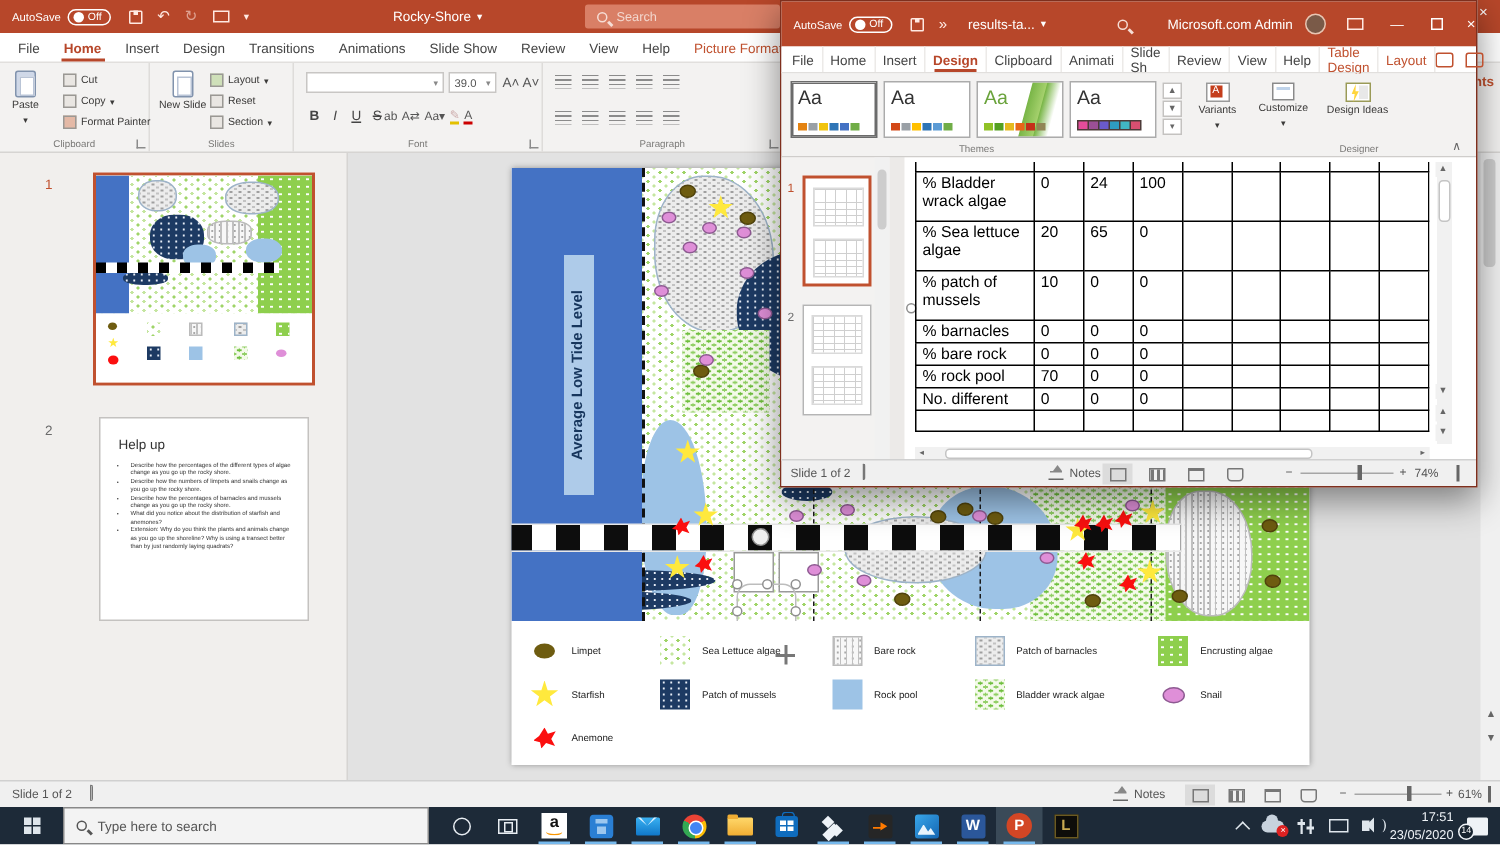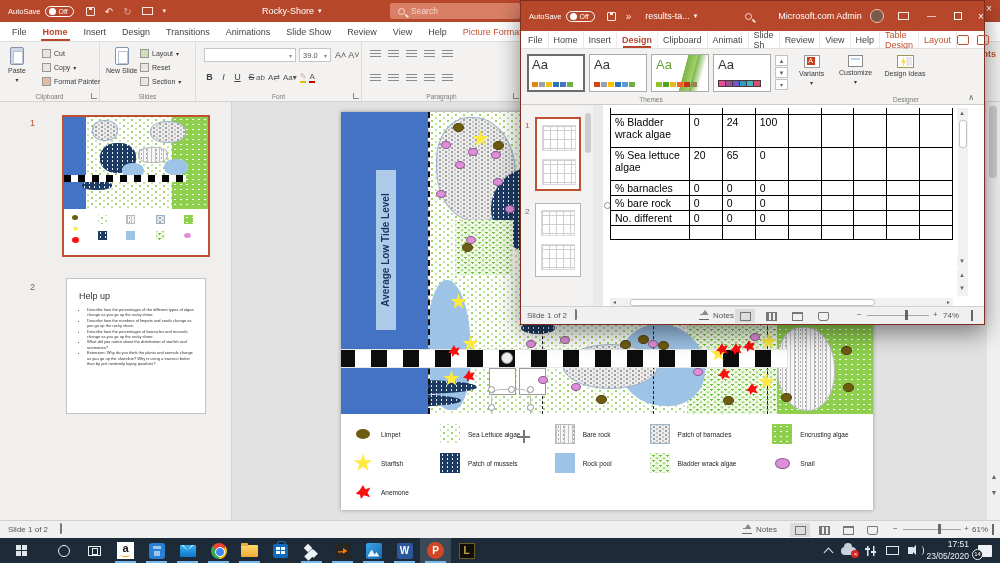--- a/index.html
+++ b/index.html
@@ -740,34 +740,56 @@
                   <td class="lbl">% Sea lettuce algae</td>
                   <td>20</td>
                   <td>65</td>
                   <td>0</td>
                   <td></td>
                   <td></td>
                   <td></td>
                   <td></td>
                   <td></td>
                 </tr>
+                <tr class="h2">
+                  <td class="lbl">% patch of mussels</td>
+                  <td>10</td>
+                  <td>0</td>
+                  <td>0</td>
+                  <td></td>
+                  <td></td>
+                  <td></td>
+                  <td></td>
+                  <td></td>
+                </tr>
                 <tr class="h1">
                   <td class="lbl">% barnacles</td>
                   <td>0</td>
                   <td>0</td>
                   <td>0</td>
                   <td></td>
                   <td></td>
                   <td></td>
                   <td></td>
                   <td></td>
                 </tr>
                 <tr class="h1">
                   <td class="lbl">% bare rock</td>
                   <td>0</td>
+                  <td>0</td>
+                  <td>0</td>
+                  <td></td>
+                  <td></td>
+                  <td></td>
+                  <td></td>
+                  <td></td>
+                </tr>
+                <tr class="h1">
+                  <td class="lbl">% rock pool</td>
+                  <td>70</td>
                   <td>0</td>
                   <td>0</td>
                   <td></td>
                   <td></td>
                   <td></td>
                   <td></td>
                   <td></td>
                 </tr>
                 <tr class="h1">
                   <td class="lbl">No. different</td>
@@ -836,20 +858,24 @@
       <span class="abs" style="left:412px;top:3px;color:#555">+</span>
       <span class="abs" style="left:422px;top:4px">74%</span>
       <span class="fitic abs" style="left:448px;top:4px"></span>
     </div>
   </div>
 
   <div id="taskbar">
     <div class="startbtn">
         <span class="winlogo"></span>
       </div>
+    <div class="tbsearch">
+      <span class="sg"></span>
+      <input placeholder="Type here to search" style="">
+    </div>
     <div id="tb-apps">
         <div class="tb-app">
           <span class="ic-cortana"></span>
         </div>
         <div class="tb-app">
           <span class="ic-task-view"></span>
         </div>
         <div class="tb-app run">
           <span class="ic-amazon">a</span>
         </div>

